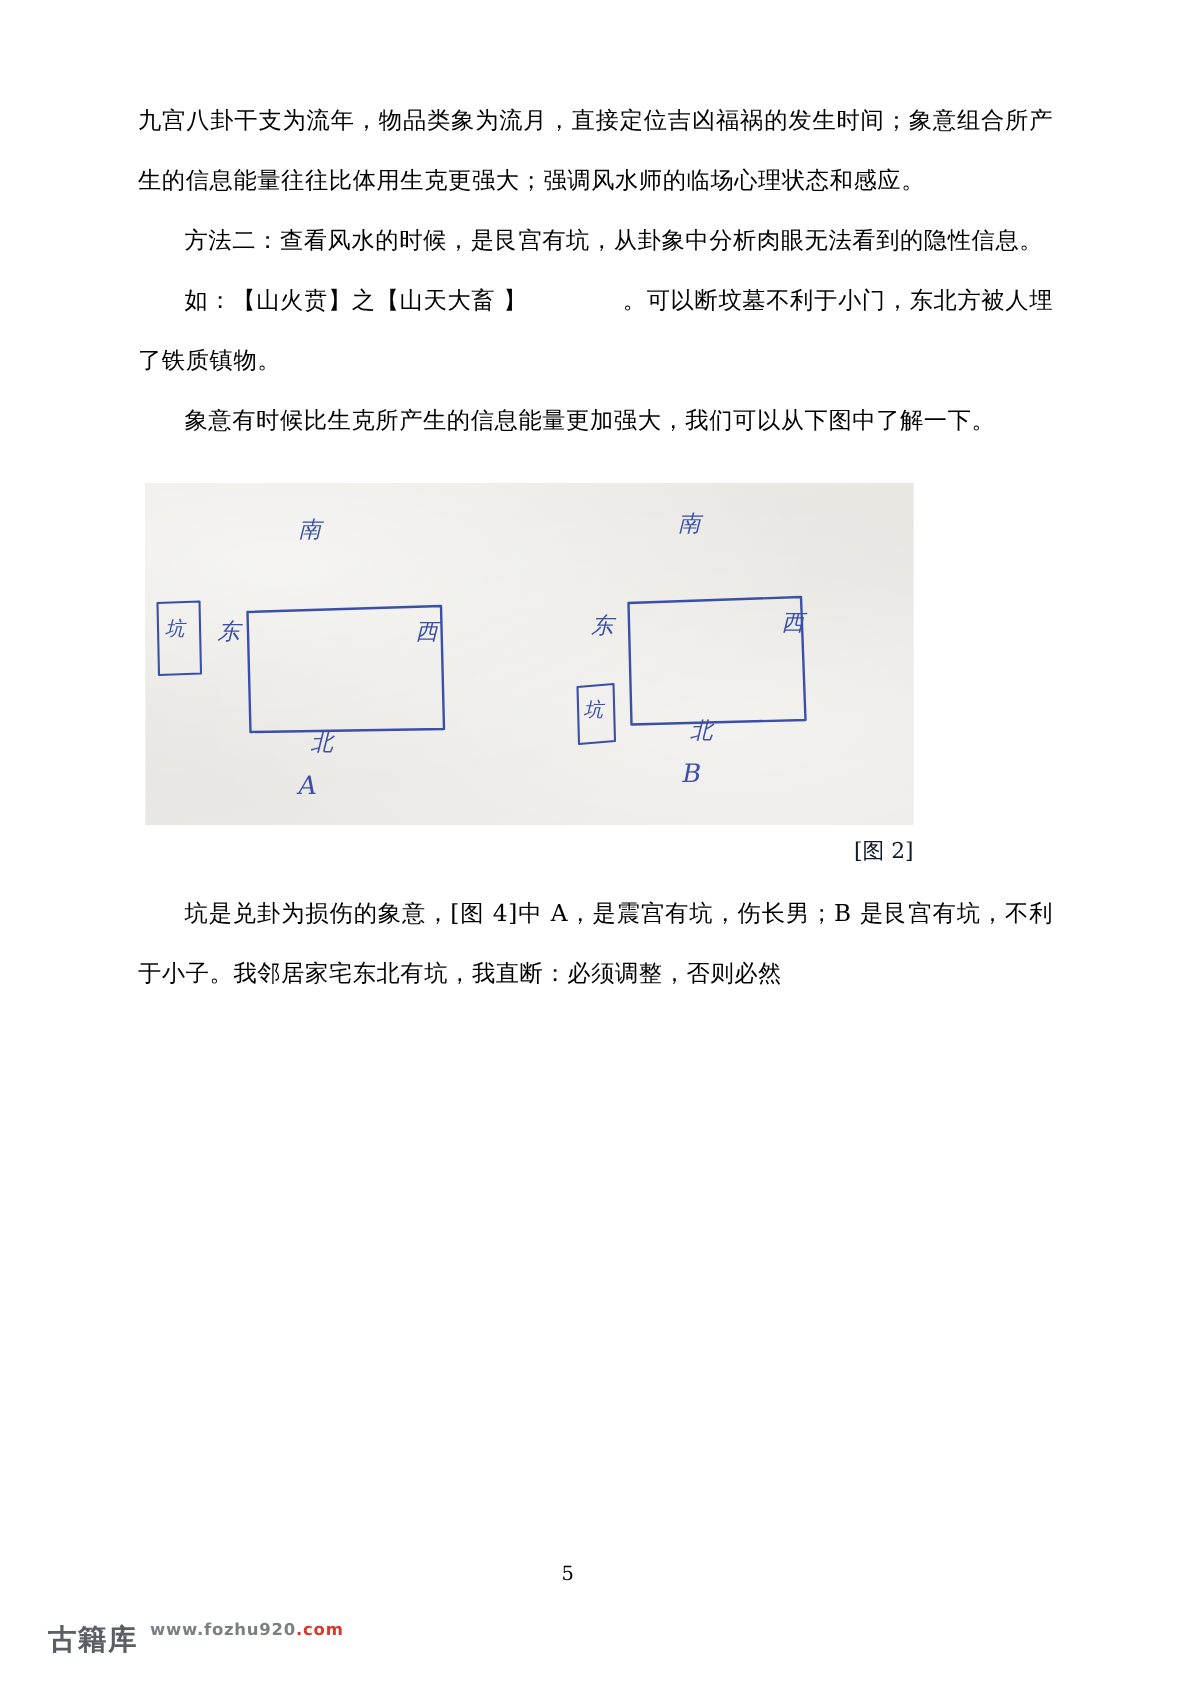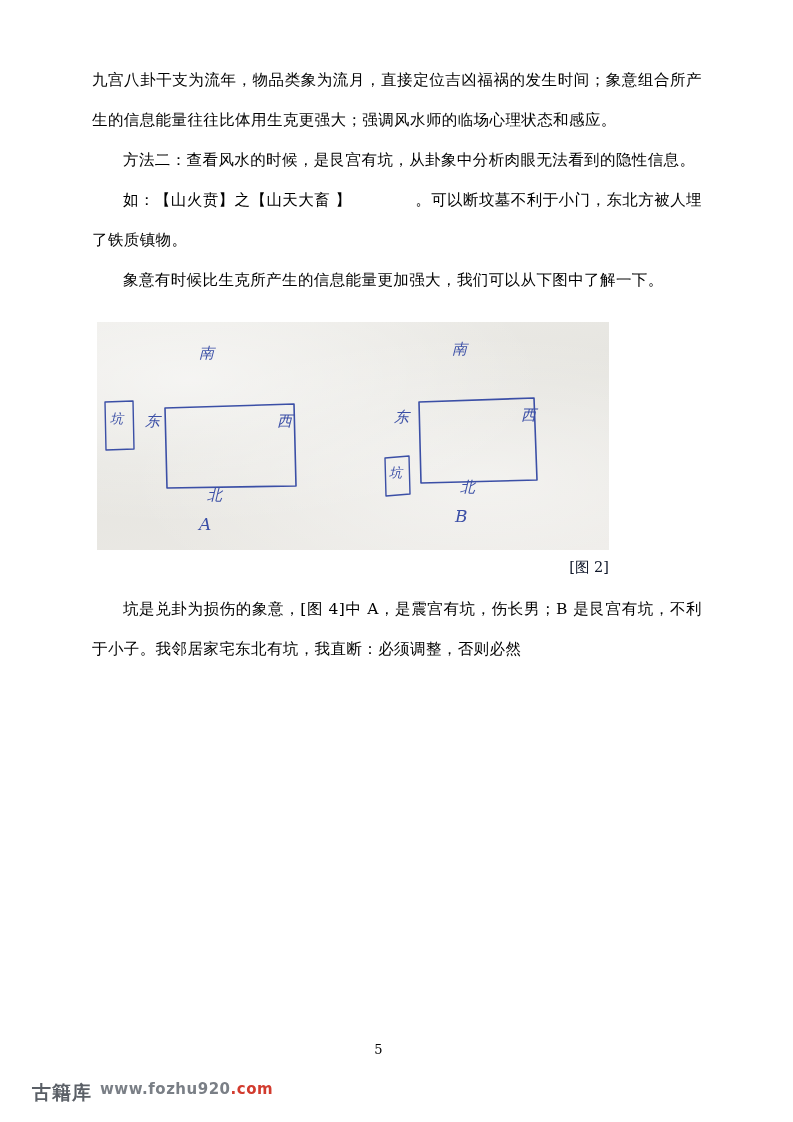--- a/index.html
+++ b/index.html
@@ -83,21 +83,21 @@
   }
   .footer .brand {
     font-family: "DejaVu Sans", sans-serif;
     font-size: 19px;
     font-weight: bold;
     color: #5a5f66;
     letter-spacing: 1px;
   }
   .footer .url {
     font-family: "DejaVu Sans", sans-serif;
-    font-size: 15px;
+    font-size: 11px;
     font-weight: bold;
     color: #7a7f86;
     letter-spacing: 0.5px;
   }
   .footer .url .dom {
     color: #d23b2e;
   }
   
   .hd {
     position: absolute;

